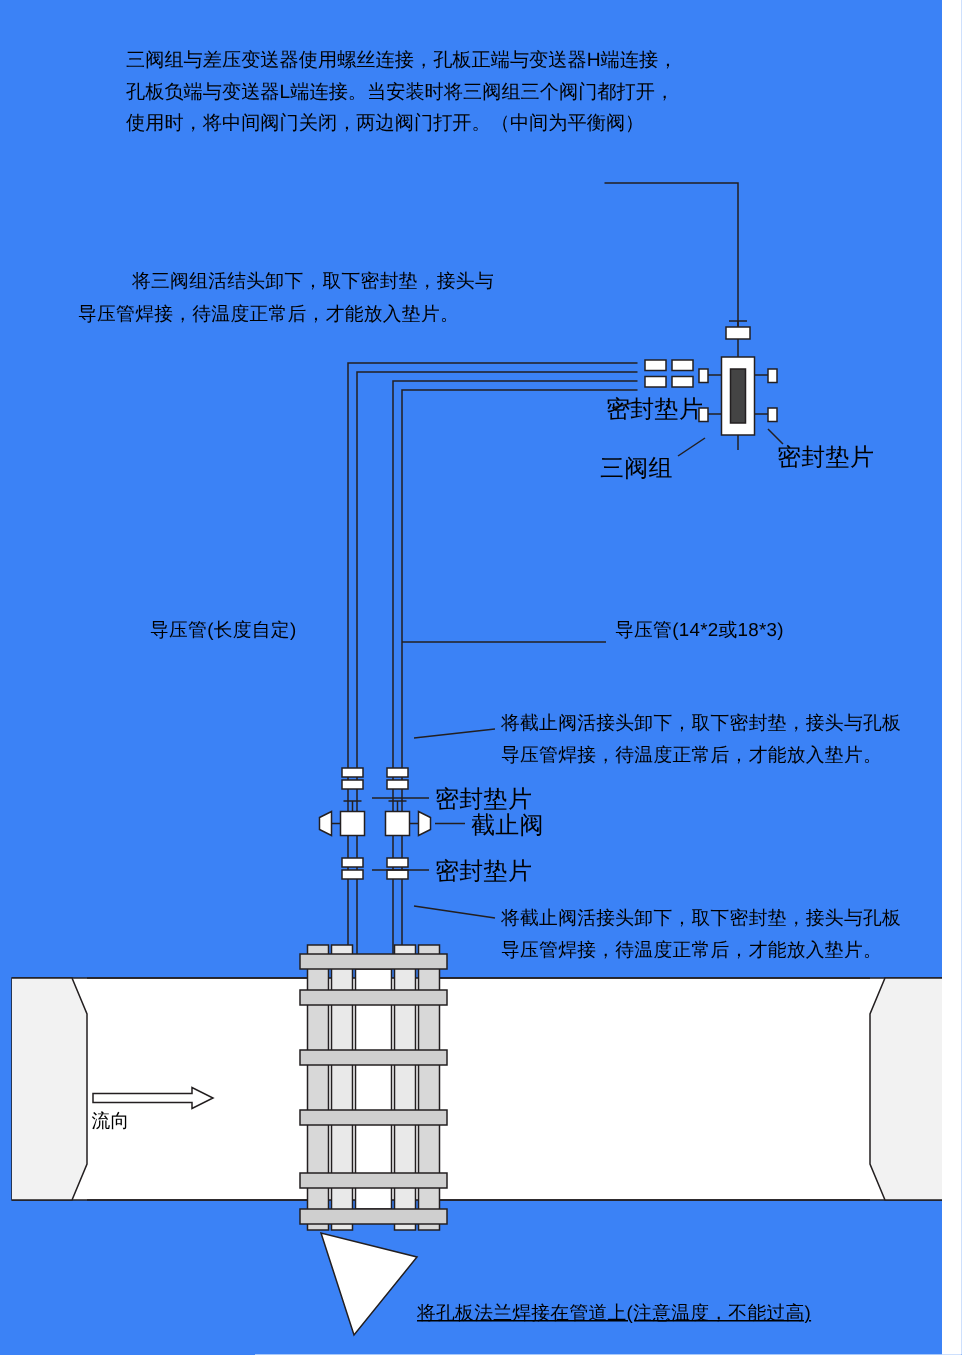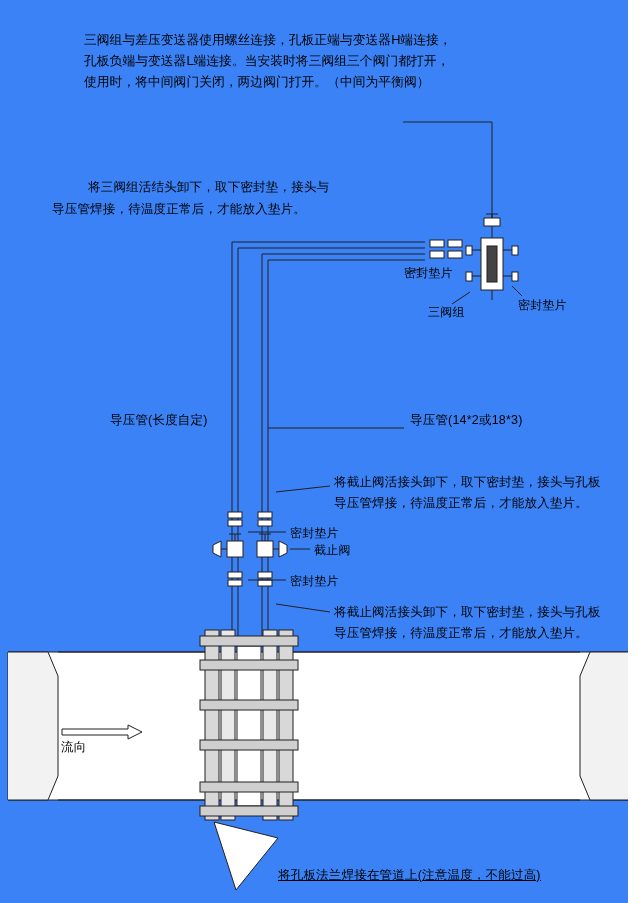--- a/index.html
+++ b/index.html
@@ -31,21 +31,21 @@
     left: 84px;
     top: 8px;
     width: 480px;
     font-size: 12.8px;
     line-height: 21px;
     color: #000000;
     text-align: left;
     white-space: pre-line;
   }
   .small {
-    font-size: 12px;
+    font-size: 16px;
   }
   svg.layer {
     position: absolute;
     left: 0;
     top: 0;
     width: 641px;
     height: 903px;
   }
 </style>
 </head>
@@ -172,24 +172,24 @@
       <g>
         <path d="M214 822 L236 890 L278 838 Z" fill="#ffffff" stroke="#231f20"></path>
       </g>
     </g>
   </svg>
 
   <div class="txt" style="left:52px; top:178px;margin-left:36px;">将三阀组活结头卸下，取下密封垫，接头与</div>
   <div class="txt" style="left:52px; top:200px;">导压管焊接，待温度正常后，才能放入垫片。</div>
 
   <div class="txt small" style="left:404px; top:264px;">密封垫片</div>
-  <div class="txt small" style="left:428px; top:303px;">三阀组</div>
+  <div class="txt small" style="left:400px; top:303px;">三阀组</div>
   <div class="txt small" style="left:518px; top:296px;">密封垫片</div>
 
-  <div class="txt" style="left:110px; top:411px;">导压管(长度自定)</div>
+  <div class="txt" style="left:100px; top:411px;">导压管(长度自定)</div>
   <div class="txt" style="left:410px; top:411px;text-align:center;">导压管(14*2或18*3)</div>
 
   <div class="txt" style="left:334px; top:473px;">将截止阀活接头卸下，取下密封垫，接头与孔板</div>
   <div class="txt" style="left:334px; top:494px;">导压管焊接，待温度正常后，才能放入垫片。</div>
 
   <div class="txt small" style="left:290px; top:524px;">密封垫片</div>
   <div class="txt small" style="left:314px; top:541px;">截止阀</div>
   <div class="txt small" style="left:290px; top:572px;">密封垫片</div>
 
   <div class="txt" style="left:334px; top:603px;">将截止阀活接头卸下，取下密封垫，接头与孔板</div>

